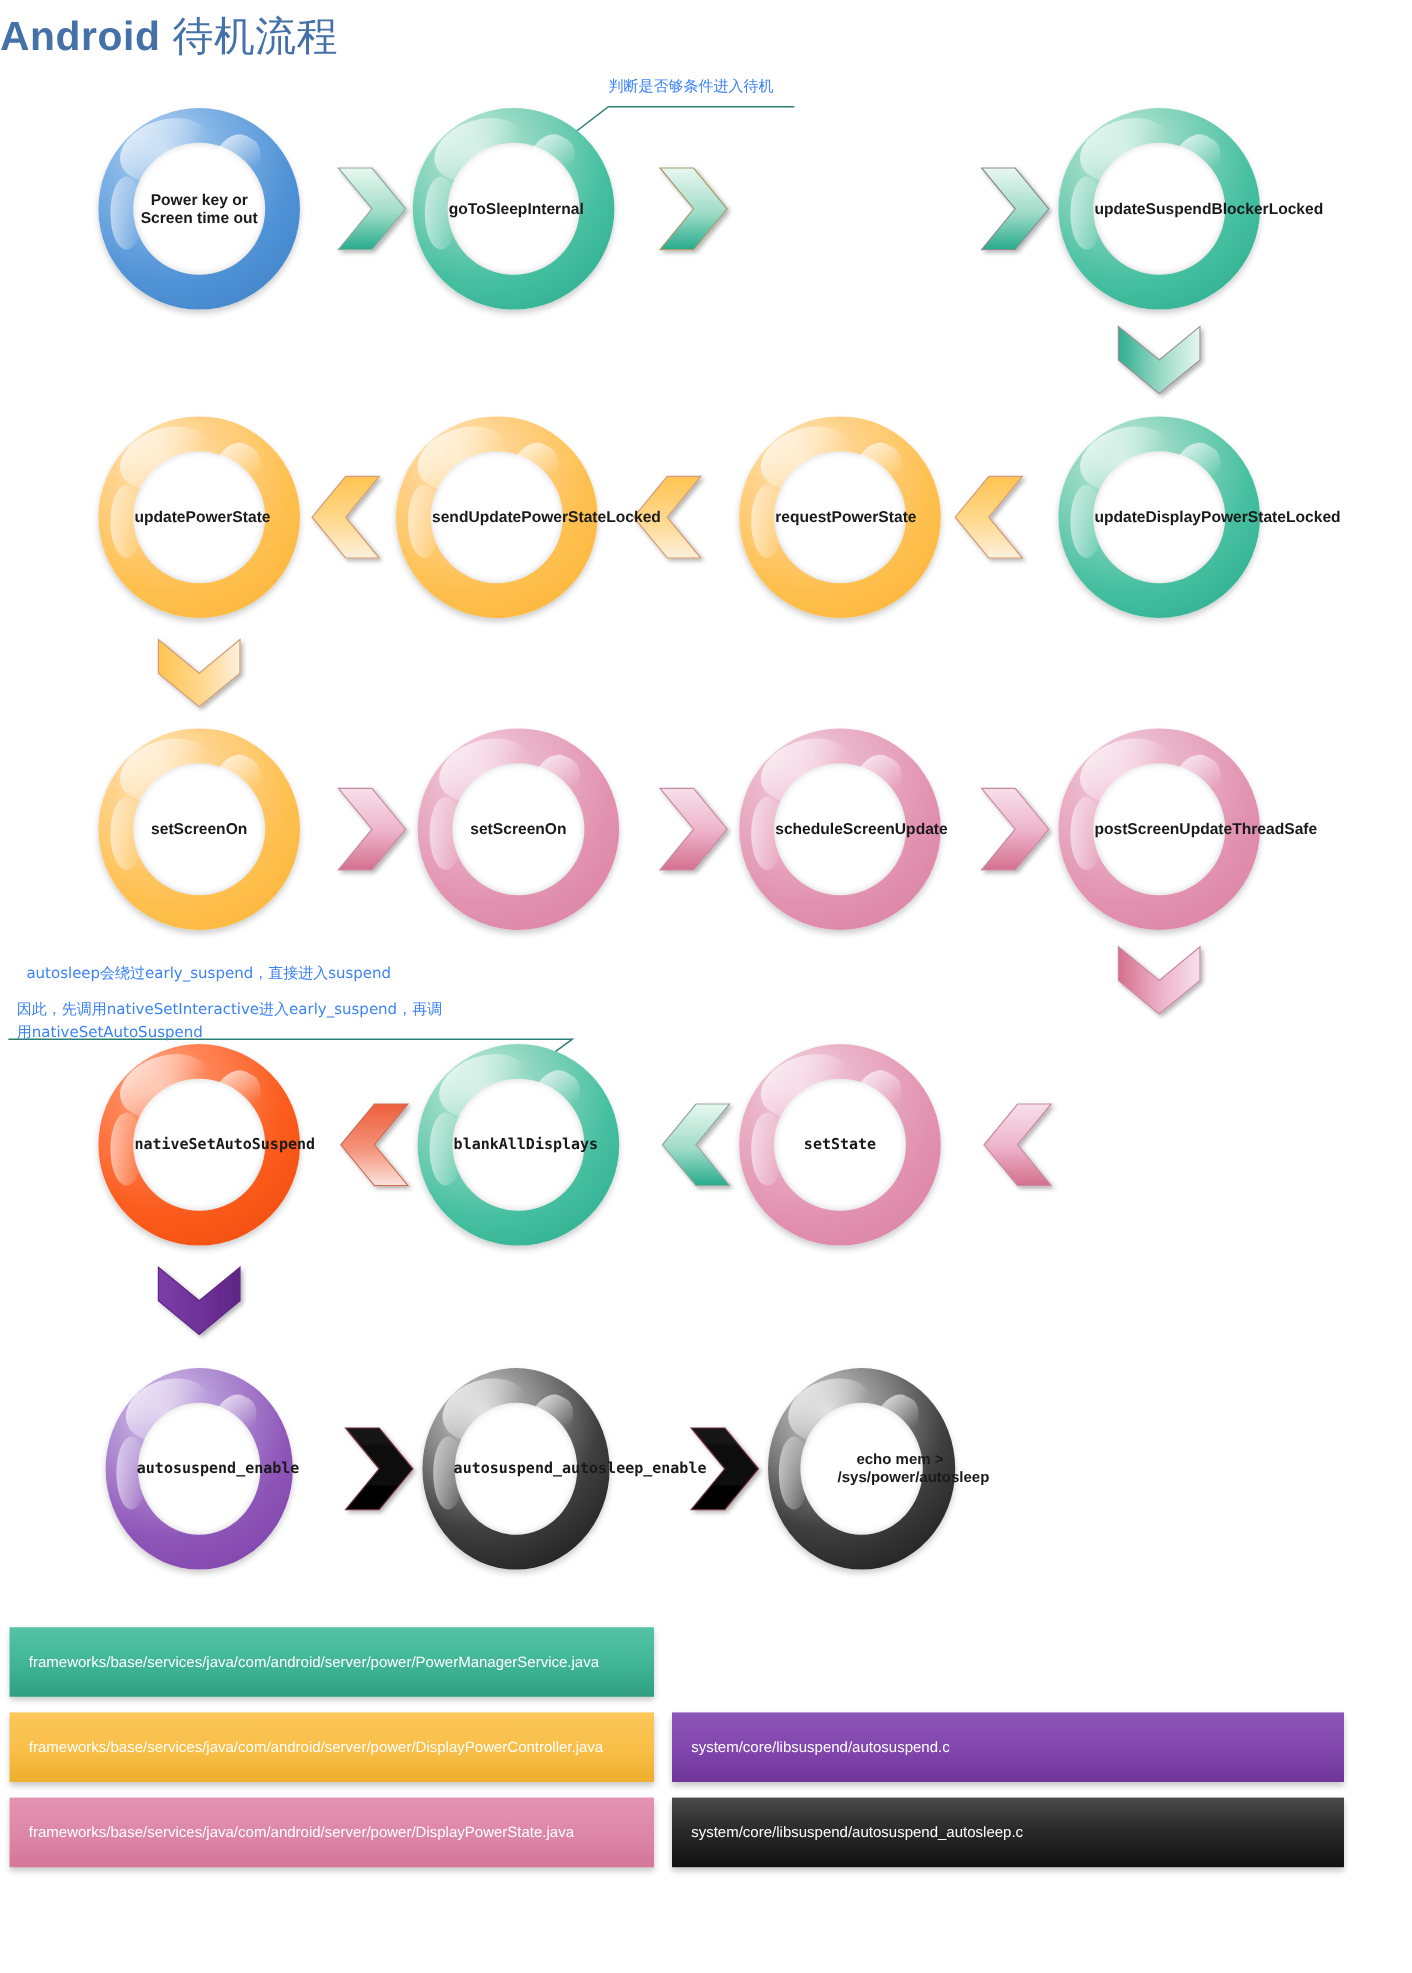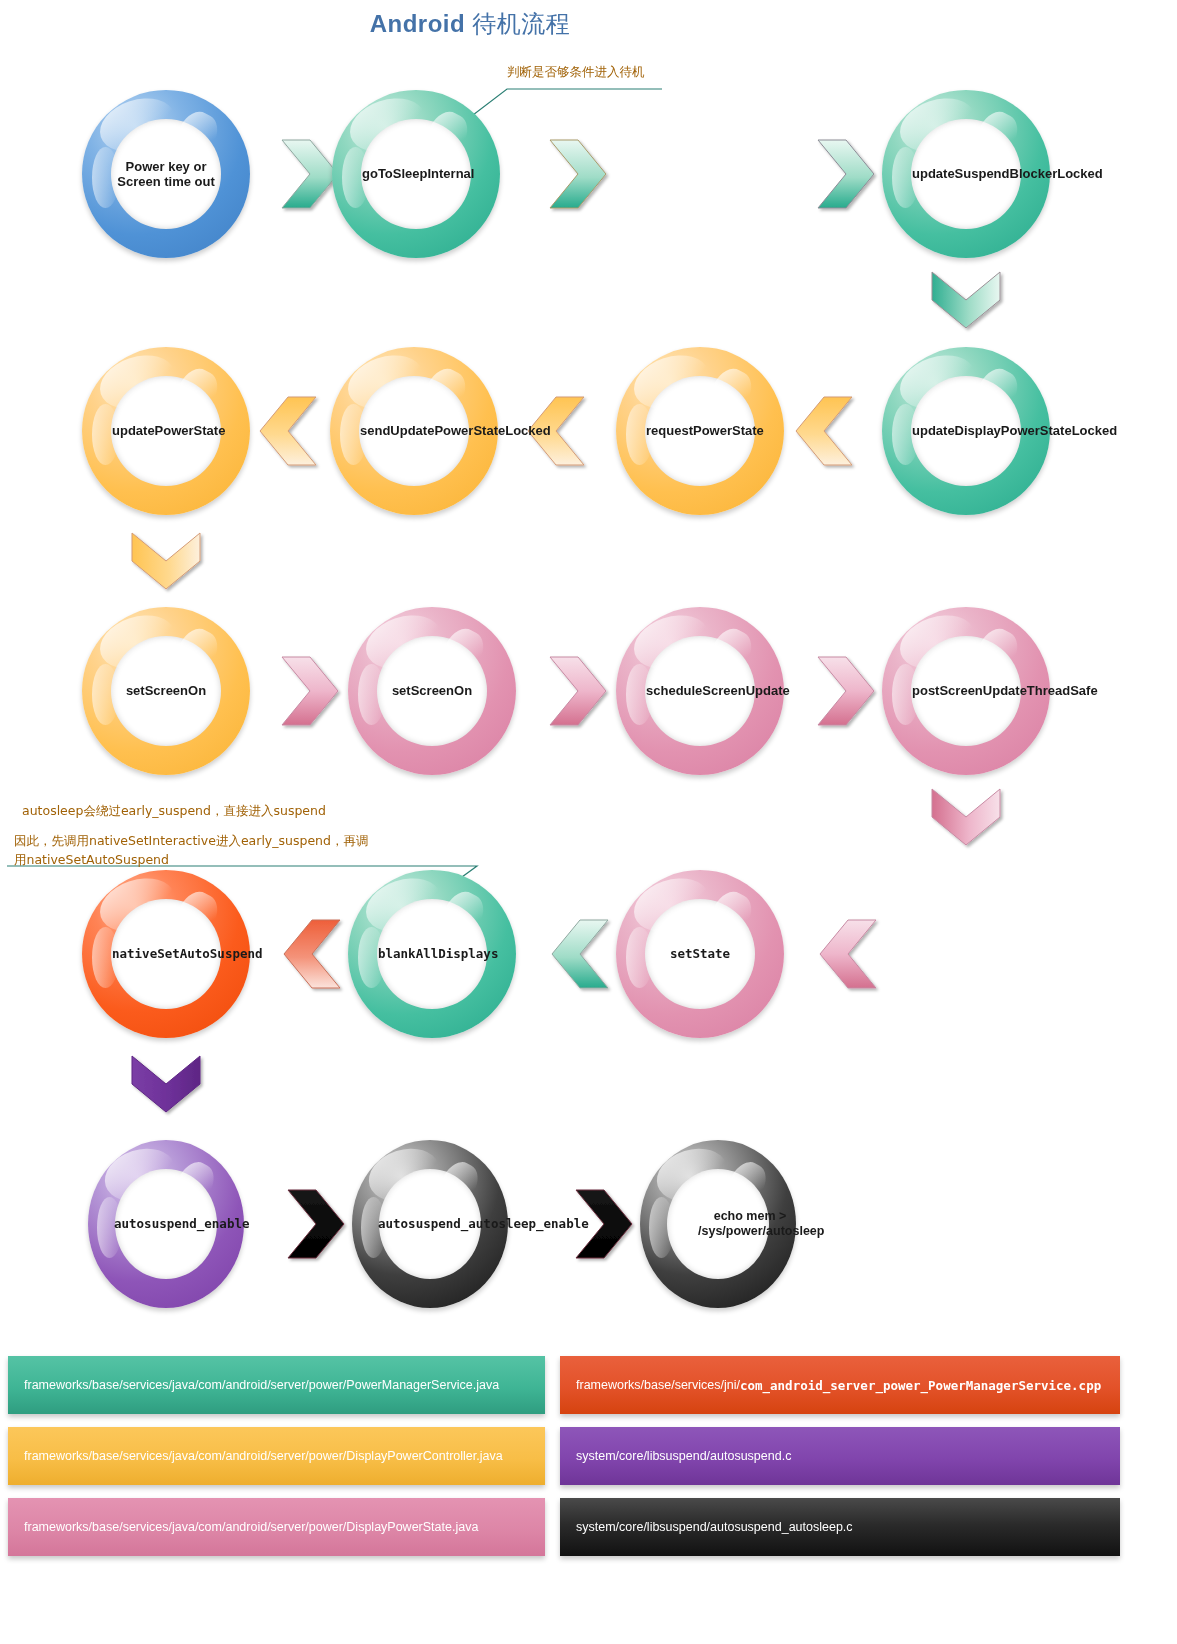--- a/index.html
+++ b/index.html
@@ -5,22 +5,22 @@
   html,body{margin:0;padding:0;}
   body{
     width:1177px;height:1644px;background:#ffffff;
     font-family:"Liberation Sans","DejaVu Sans",sans-serif;
     position:relative;overflow:hidden;
   }
   .stage{position:absolute;left:0;top:0;width:1177px;height:1644px;}
 
   
   .title{
-    position:absolute;top:8px;left:0;width:940px;text-align:center;
-    font-size:24px;font-weight:bold;color:#4472a8;letter-spacing:.5px;
+    position:absolute;top:8px;left:0;width:940px;
+    font-size:34px;font-weight:bold;color:#4472a8;letter-spacing:.5px;
   }
   .title .en{font-weight:bold;}
   .title .cn{font-weight:normal;font-family:"DejaVu Sans",sans-serif;}
 
   
   .node{position:absolute;width:168px;height:168px;}
   .ring{position:absolute;inset:0;border-radius:50%;}
   .ring::before{
     content:"";position:absolute;inset:0;border-radius:50%;
     box-shadow:0 3px 5px rgba(0,0,0,.20);
@@ -71,21 +71,21 @@
       radial-gradient(circle at 32% 22%, #f5d3e0 0%, #eab3c8 26%, #e292b0 62%, #d97ea2 100%);}
   .c-red   .band{background:
       radial-gradient(circle at 32% 22%, #ffb699 0%, #ff8355 24%, #fb5b1c 60%, #ef4a09 100%);}
   .c-purple .band{background:
       radial-gradient(circle at 32% 22%, #d9c6ec 0%, #b495d6 26%, #8e55b8 62%, #7b3ea6 100%);}
   .c-black .band{background:
       radial-gradient(circle at 32% 22%, #d8d8d8 0%, #9a9a9a 22%, #3f3f3f 58%, #141414 100%);}
 
   
   .callout-text{
-    position:absolute;font-size:12.5px;color:#a16207;white-space:nowrap;
+    position:absolute;font-size:12.5px;color:#3b82f6;white-space:nowrap;
     font-family:"DejaVu Sans",sans-serif;
   }
   .callout-text.multi{white-space:normal;line-height:1.5;}
   .dot{
     position:absolute;width:17px;height:17px;border-radius:50%;
     background:radial-gradient(circle at 38% 34%, #bfe4fb 0%, #63b8ef 45%, #1f86d8 78%, #b8dcf6 100%);
     box-shadow:0 0 5px 3px rgba(150,200,240,.55);
   }
 
   
@@ -247,21 +247,21 @@
     <div class="ring c-blue">
       <div class="band"></div>
         <div class="hole"></div>
       <div class="gloss1"></div>
         <div class="gloss2"></div>
         <div class="gloss3"></div>
     </div>
     <div class="label">Power key or Screen   time out</div>
   </div>
 
-  <div class="node" style="left:332px;top:90px;">
+  <div class="node" style="left:344px;top:90px;">
     <div class="ring c-teal">
       <div class="band"></div>
         <div class="hole"></div>
       <div class="gloss1"></div>
         <div class="gloss2"></div>
         <div class="gloss3"></div>
     </div>
     <div class="label">goToSleepInternal</div>
   </div>
 
@@ -429,24 +429,20 @@
         <div class="gloss2"></div>
         <div class="gloss3"></div>
     </div>
     <div class="label small" style="width:104px;margin-left:32px;">echo mem &gt; /sys/power/autosleep</div>
   </div>
 
   <div class="legend lg-teal" style="left:8px;top:1356px;width:537px;height:58px;">
     <span>frameworks/base/services/java/com/android/server/power/PowerManagerService.java</span>
   </div>
 
-  <div class="legend lg-red" style="left:560px;top:1356px;width:560px;height:58px;">
-    <span>frameworks/base/services/jni/</span>
-      <span class="mono">com_android_server_power_PowerManagerService.cpp</span>
-  </div>
 
   <div class="legend lg-orange" style="left:8px;top:1427px;width:537px;height:58px;">
     <span>frameworks/base/services/java/com/android/server/power/DisplayPowerController.java</span>
   </div>
 
   <div class="legend lg-purple" style="left:560px;top:1427px;width:560px;height:58px;">
     <span>system/core/libsuspend/autosuspend.c</span>
   </div>
 
   <div class="legend lg-pink" style="left:8px;top:1498px;width:537px;height:58px;">

